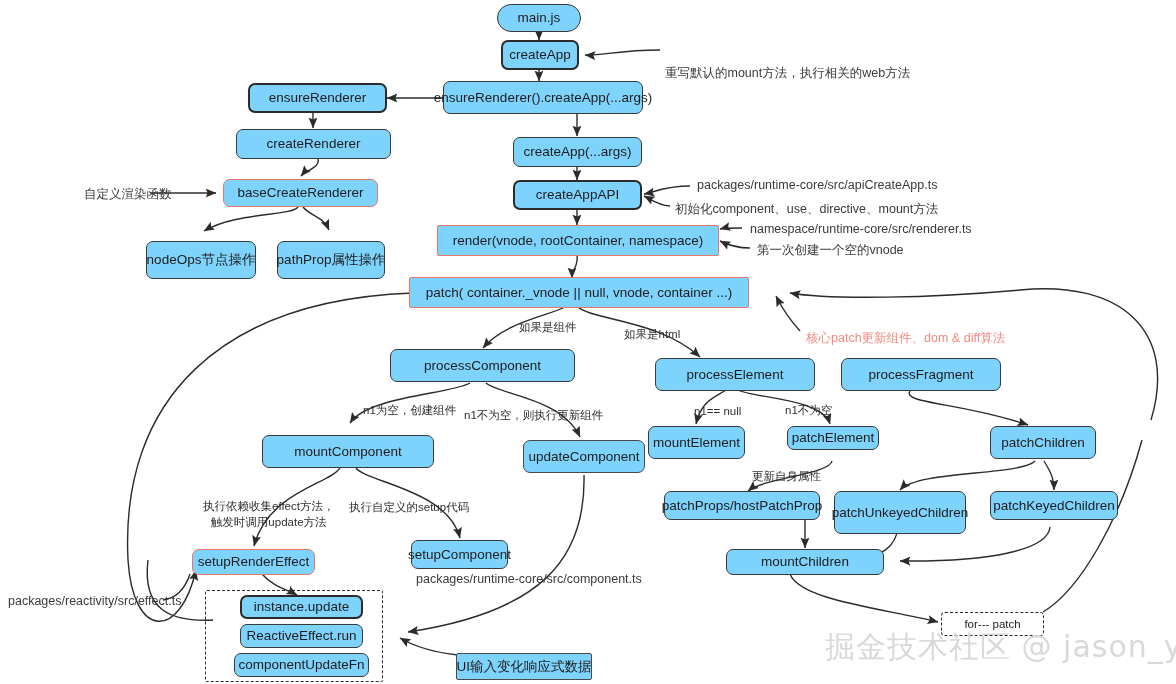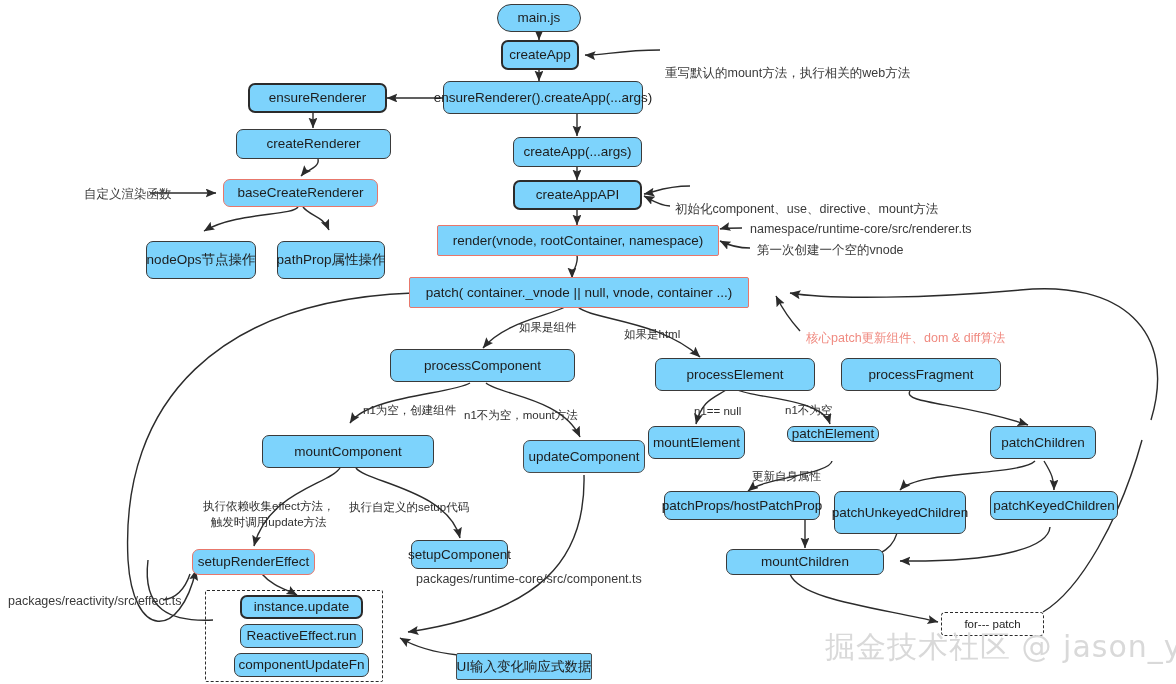--- a/index.html
+++ b/index.html
@@ -182,21 +182,21 @@
   <div class="node" style="left:655px;top:358px;width:160px;height:33px;">processElement</div>
 
   <div class="node" style="left:841px;top:358px;width:160px;height:33px;">processFragment</div>
 
   <div class="node" style="left:262px;top:435px;width:172px;height:33px;">mountComponent</div>
 
   <div class="node thin" style="left:523px;top:440px;width:122px;height:33px;">updateComponent</div>
 
   <div class="node" style="left:648px;top:426px;width:97px;height:33px;">mountElement</div>
 
-  <div class="node" style="left:787px;top:426px;width:92px;height:16px;">patchElement</div>
+  <div class="node" style="left:787px;top:426px;width:92px;height:24px;">patchElement</div>
 
   <div class="node" style="left:990px;top:426px;width:106px;height:33px;">patchChildren</div>
 
   <div class="node" style="left:664px;top:491px;width:156px;height:29px;">patchProps/hostPatchProp</div>
 
   <div class="node" style="left:834px;top:491px;width:132px;height:43px;">patchUnkeyedChildren</div>
 
   <div class="node" style="left:990px;top:491px;width:128px;height:29px;">patchKeyedChildren</div>
 
   <div class="node red" style="left:192px;top:549px;width:123px;height:26px;">setupRenderEffect</div>
@@ -215,40 +215,41 @@
 
   <div class="dashed-box" style="left:941px;top:612px;width:103px;height:24px;">for--- patch</div>
 
   <div class="node sharp thin" style="left:456px;top:653px;width:136px;height:27px;">UI输入变化响应式数据</div>
 
 
   <div class="anno" style="left:665px;top:64px;">重写默认的mount方法，执行相关的web方法</div>
 
   <div class="anno" style="left:84px;top:185px;">自定义渲染函数</div>
 
+  <div class="anno" style="left:697px;top:176px;">packages/runtime-core/src/apiCreateApp.ts</div>
 
   <div class="anno" style="left:675px;top:200px;">初始化component、use、directive、mount方法</div>
 
   <div class="anno" style="left:750px;top:220px;">namespace/runtime-core/src/renderer.ts</div>
 
   <div class="anno" style="left:757px;top:241px;">第一次创建一个空的vnode</div>
 
   <div class="anno red" style="left:806px;top:329px;">核心patch更新组件、dom &amp; diff算法</div>
 
   <div class="anno" style="left:416px;top:570px;">packages/runtime-core/src/component.ts</div>
 
   <div class="anno" style="left:8px;top:592px;">packages/reactivity/src/effect.ts</div>
 
   <div class="edge-label" style="left:519px;top:320px;">如果是组件</div>
 
   <div class="edge-label" style="left:624px;top:327px;">如果是html</div>
 
   <div class="edge-label" style="left:363px;top:403px;">n1为空，创建组件</div>
 
-  <div class="edge-label" style="left:464px;top:408px;">n1不为空，mount方法</div>
+  <div class="edge-label" style="left:464px;top:408px;">n1不为空，则执行更新组件</div>
 
   <div class="edge-label" style="left:694px;top:404px;">n1== null</div>
 
   <div class="edge-label" style="left:785px;top:403px;">n1不为空</div>
 
   <div class="edge-label" style="left:752px;top:469px;">更新自身属性</div>
 
   <div class="edge-label two" style="left:203px;top:499px;text-align:center;">
     <div>执行依赖收集effect方法，</div>
     <div>触发时调用update方法</div>

